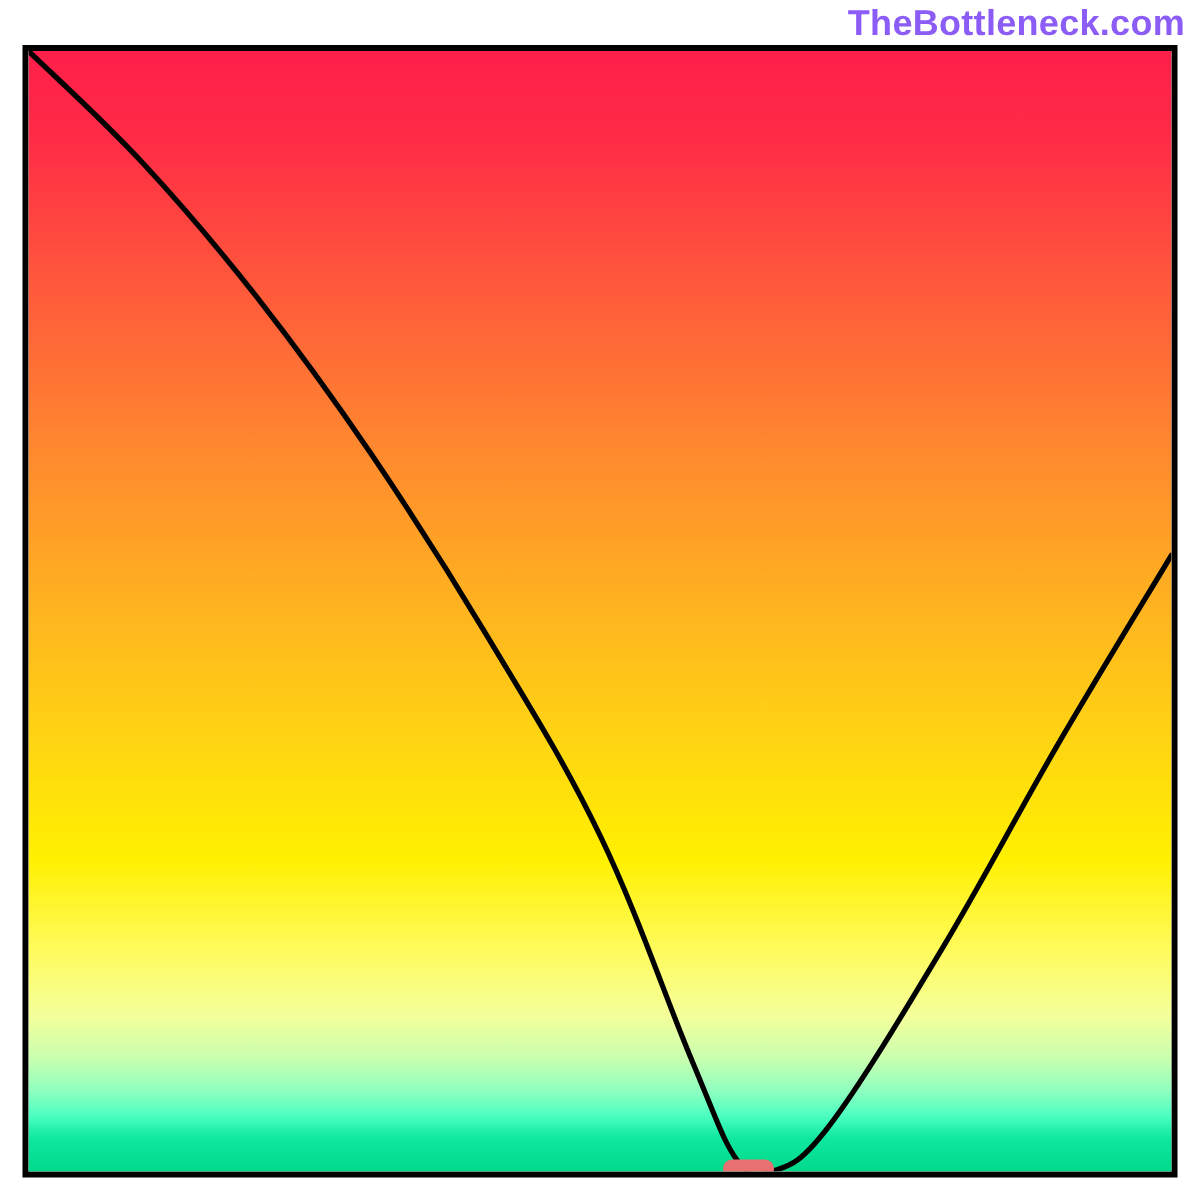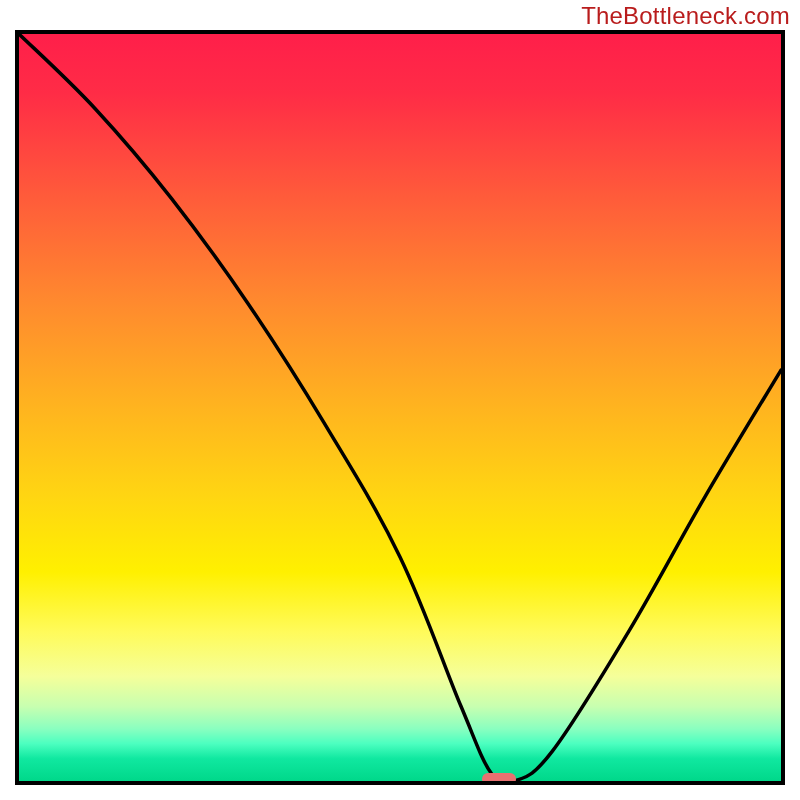--- a/index.html
+++ b/index.html
@@ -13,22 +13,22 @@
   .container {
     position: relative;
     width: 800px;
     height: 800px;
   }
   .watermark {
     position: absolute;
     top: 2px;
     right: 10px;
     font-size: 24px;
-    color: #b91c1c;
-    font-weight: 400;
+    color: #8b5cf6;
+    font-weight: 700;
     letter-spacing: 0.2px;
     z-index: 10;
   }
   .plot-area {
     position: absolute;
     left: 15px;
     top: 30px;
     width: 770px;
     height: 755px;
     border: 4px solid #000000;

